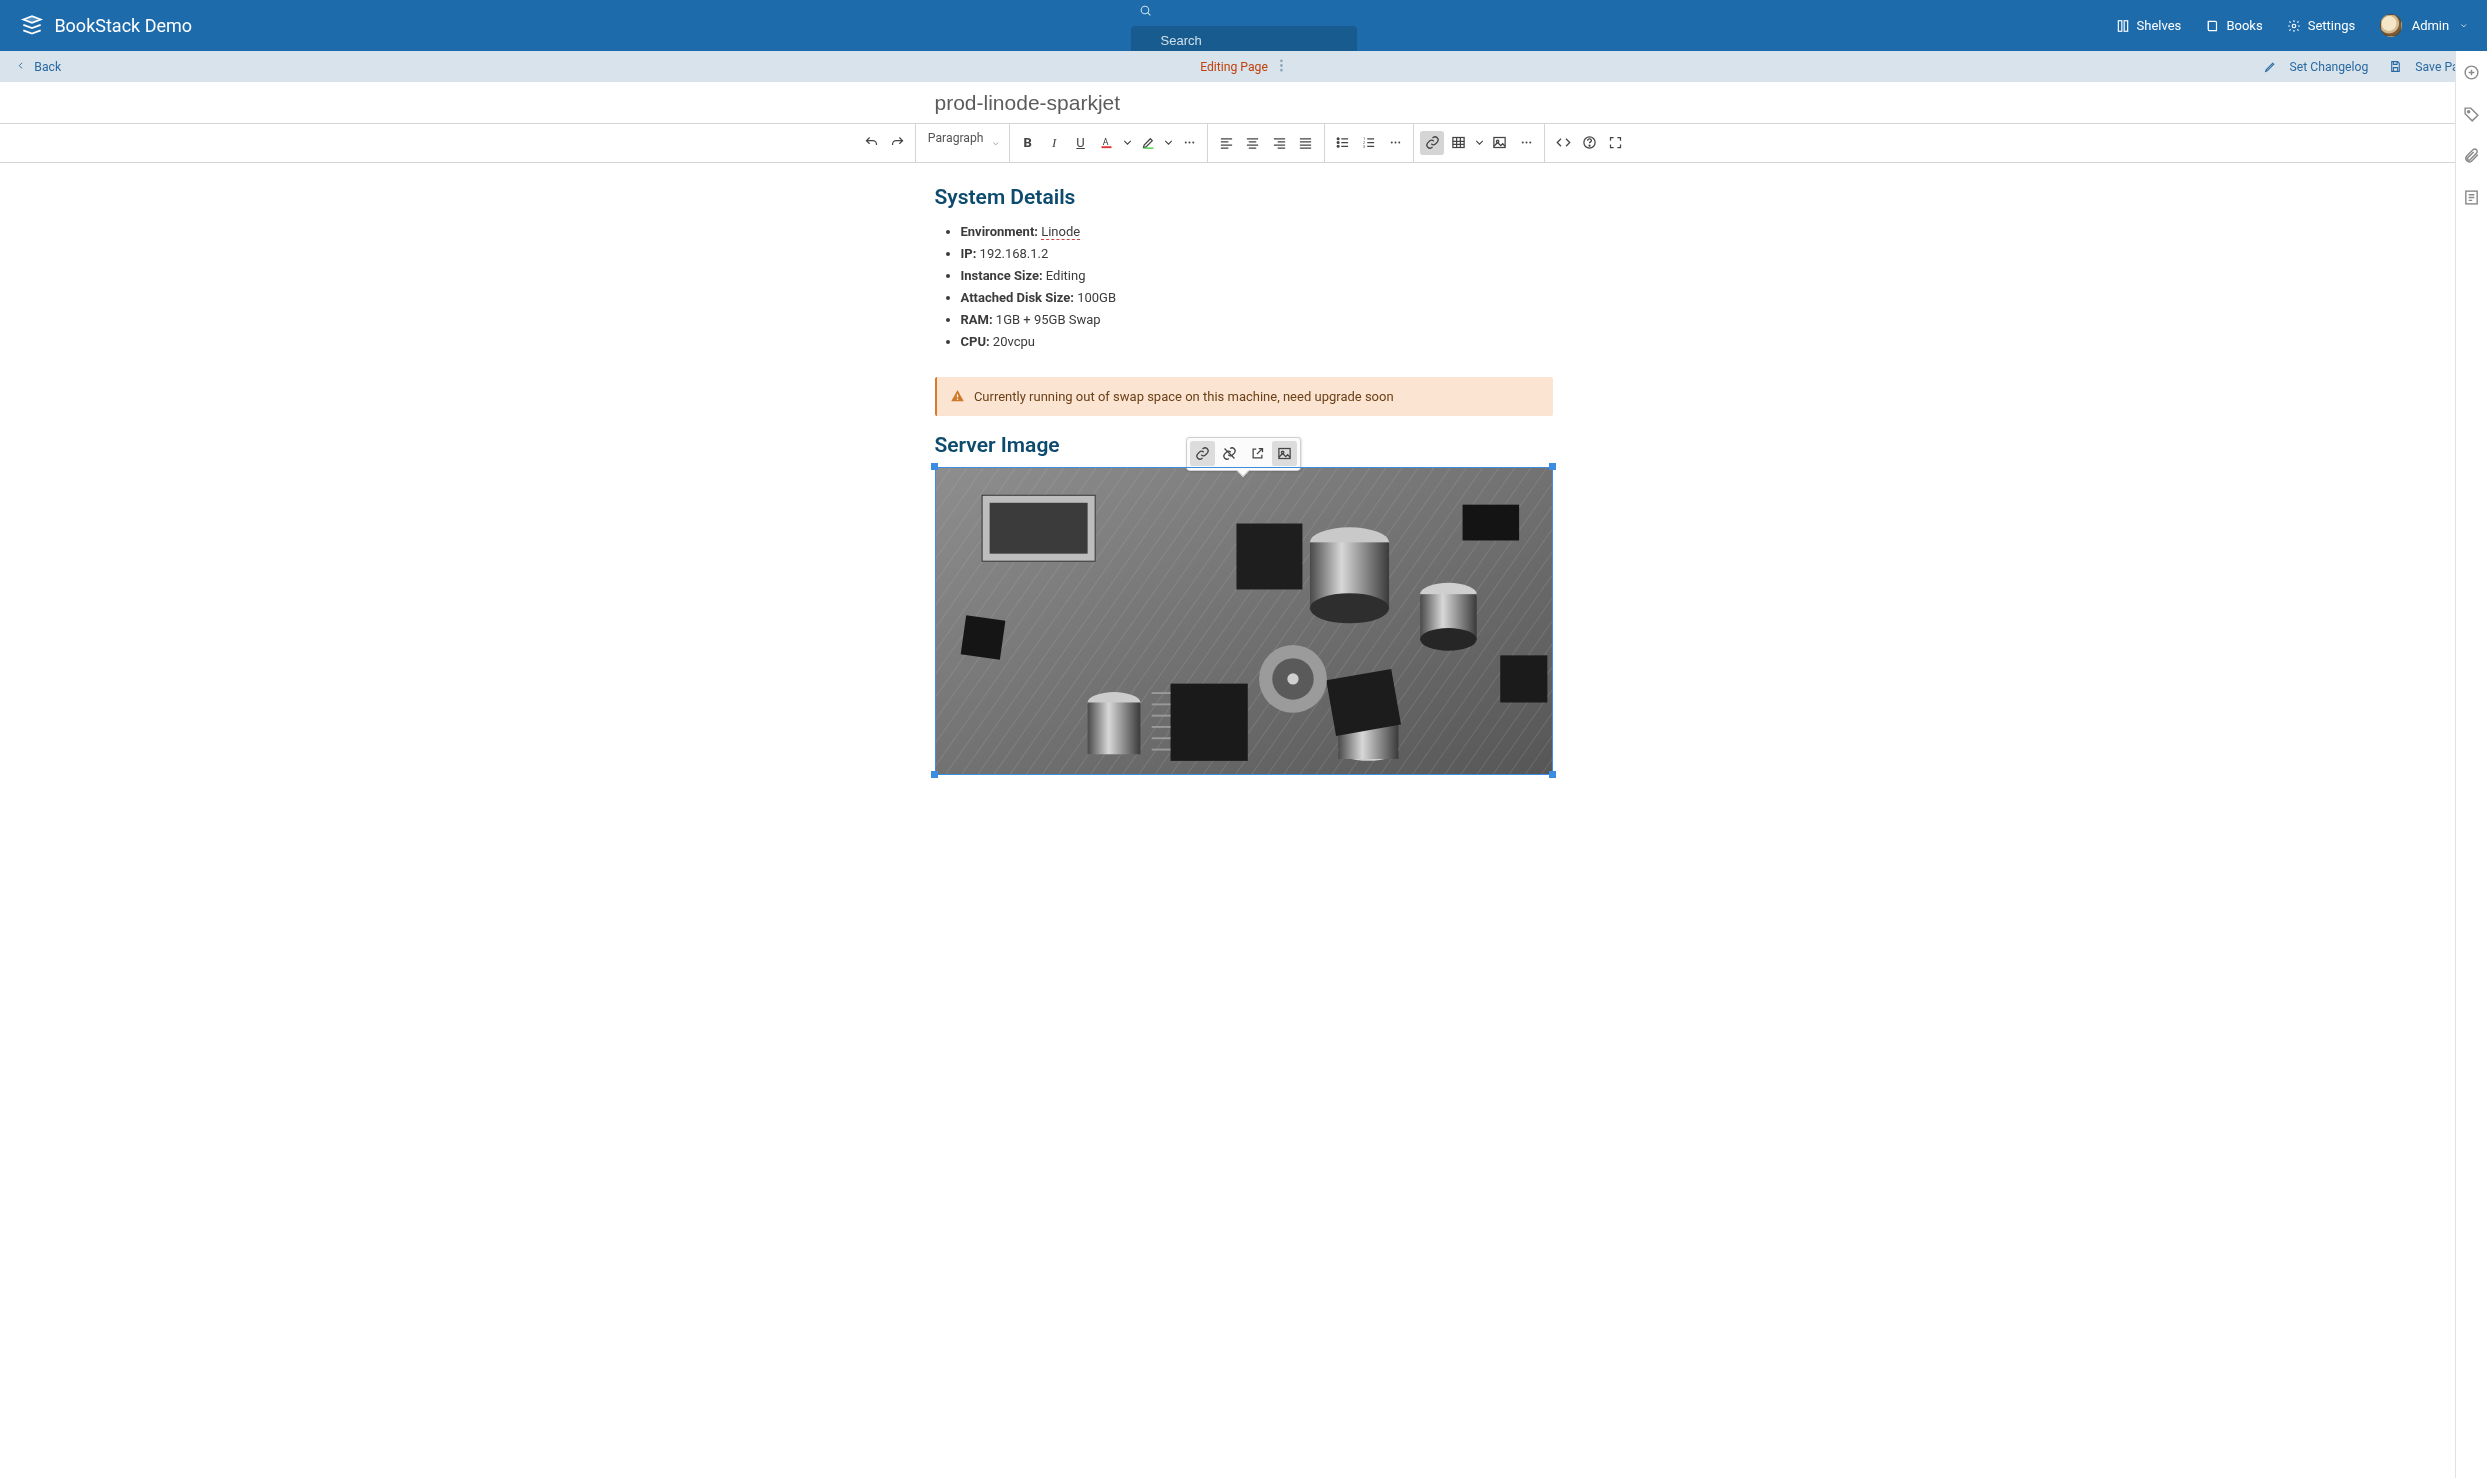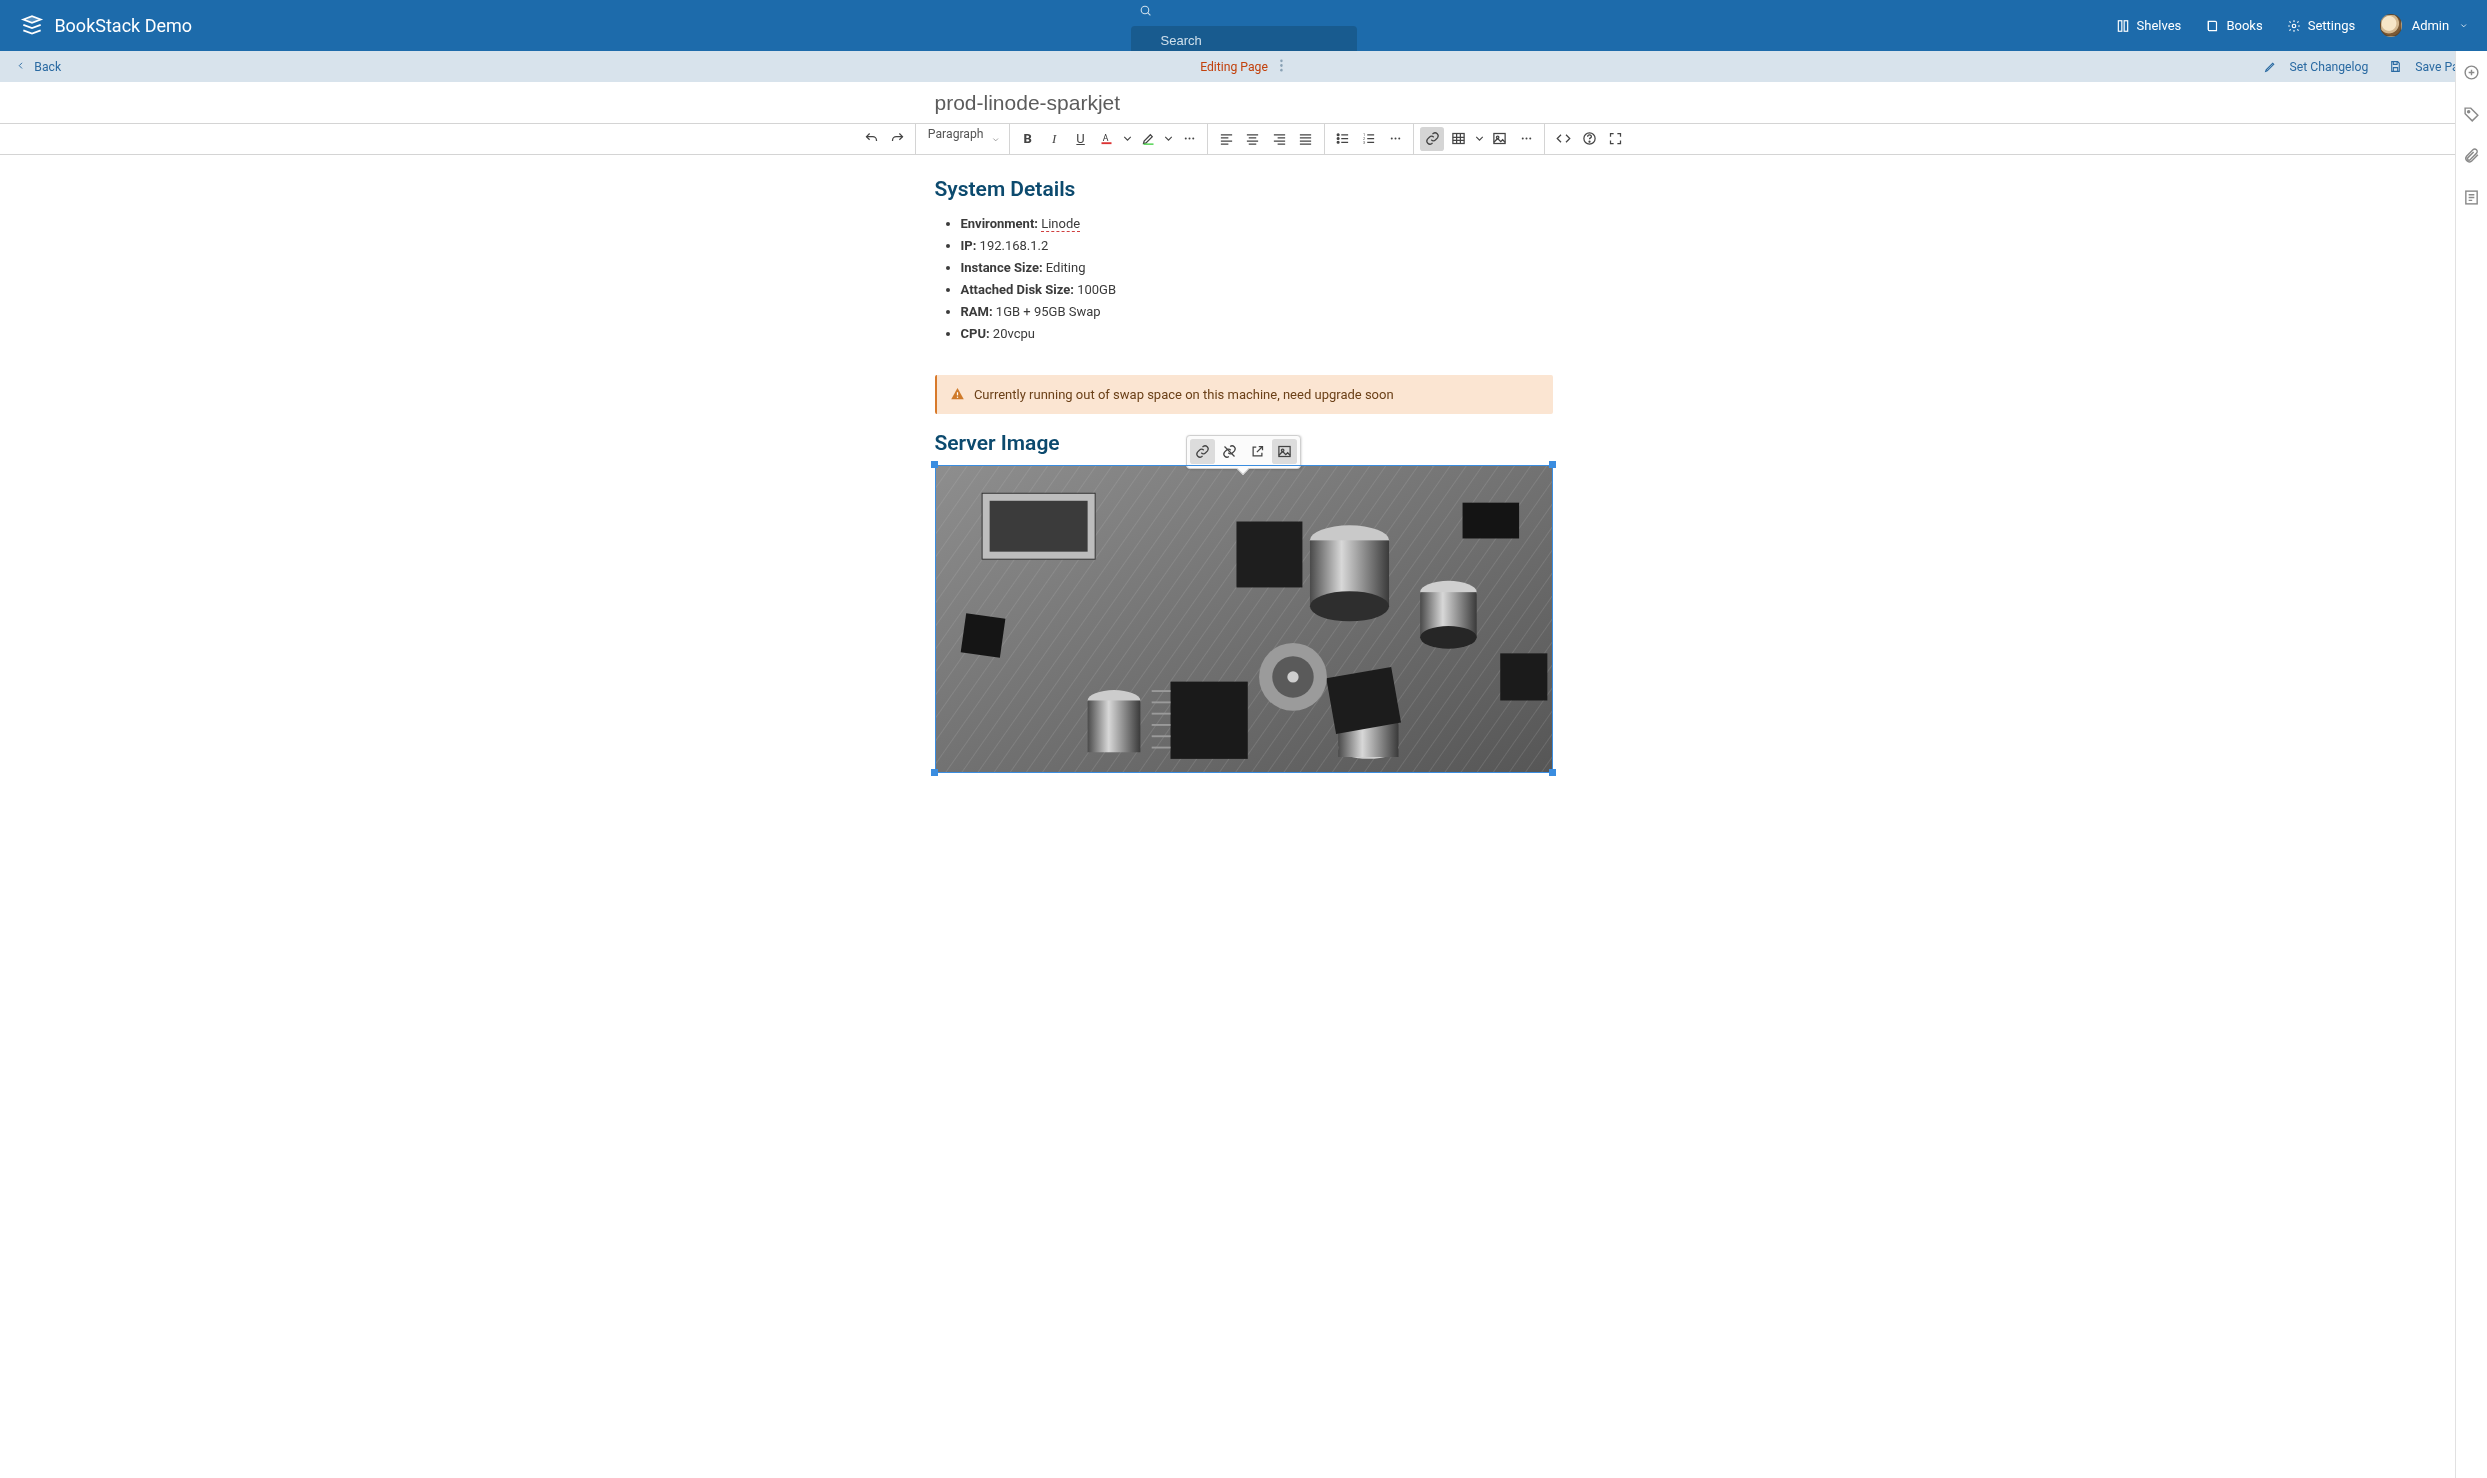--- a/index.html
+++ b/index.html
@@ -55,21 +55,21 @@
     width: 618px; margin: 0 auto;
   }
   .title-input {
     width: 100%; border: none; outline: none;
     font-size: 21px; color: #5c5c5c; font-weight: 400;
   }
 
   
   .toolbar {
     border-top: 0.9px solid #d4d4d4; border-bottom: 0.9px solid #d4d4d4;
-    height: 32px; display: flex; align-items: stretch; justify-content: center;
+    height: 40px; display: flex; align-items: stretch; justify-content: center;
     background: #fff; user-select: none;
   }
   .tgroup { display: flex; align-items: center; border-right: 0.9px solid #d4d4d4; padding: 0 5.7px; gap: 1.9px; }
   .tgroup:last-child { border-right: none; }
   .tbtn {
     width: 24.5px; height: 24.5px; border-radius: 2.8px;
     display: flex; align-items: center; justify-content: center;
     cursor: pointer; color: #444;
   }
   .tbtn.active { background: #d5d5d5; }
@@ -78,21 +78,21 @@
     height: 24.5px; border: none; background: transparent; font-size: 12.2px;
     color: #555; padding: 0 15px 0 5.7px; cursor: pointer; appearance: none;
     position: relative;
   }
   .tselect-wrap { position: relative; display: flex; align-items: center; width: 81px; }
   .tselect-wrap .caret { position: absolute; right: 2.8px; top: 8.5px; pointer-events: none; color: #888; }
 
   
   .editor-body { width: 618px; margin: 22.6px auto 0; color: #3b3b3b; }
   .editor-body h2 { font-size: 21px; font-weight: 600; color: #0c4a6e; margin-bottom: 11.3px; }
-  .editor-body ul { padding-left: 26px; margin-bottom: 30px; }
+  .editor-body ul { padding-left: 26px; margin-bottom: 24px; }
   .editor-body li { line-height: 1.7; font-size: 13px; }
   .editor-body li .k { font-weight: 700; }
   .envlink { color: #3b3b3b; border-bottom: 0.9px dashed #d04040; }
   .callout {
     border-left: 2.8px solid #d87a2b; background: #fbe5d2; color: #6b4018;
     padding: 10.4px 13px; font-size: 13px; border-radius: 1.9px;
     display: flex; align-items: center; gap: 9.4px; margin-bottom: 17px;
   }
   .callout .warn-icon svg { width: 15px; height: 15px; }
   .editor-body h2.h-image { margin-top: 5.7px; margin-bottom: 9.4px; }

